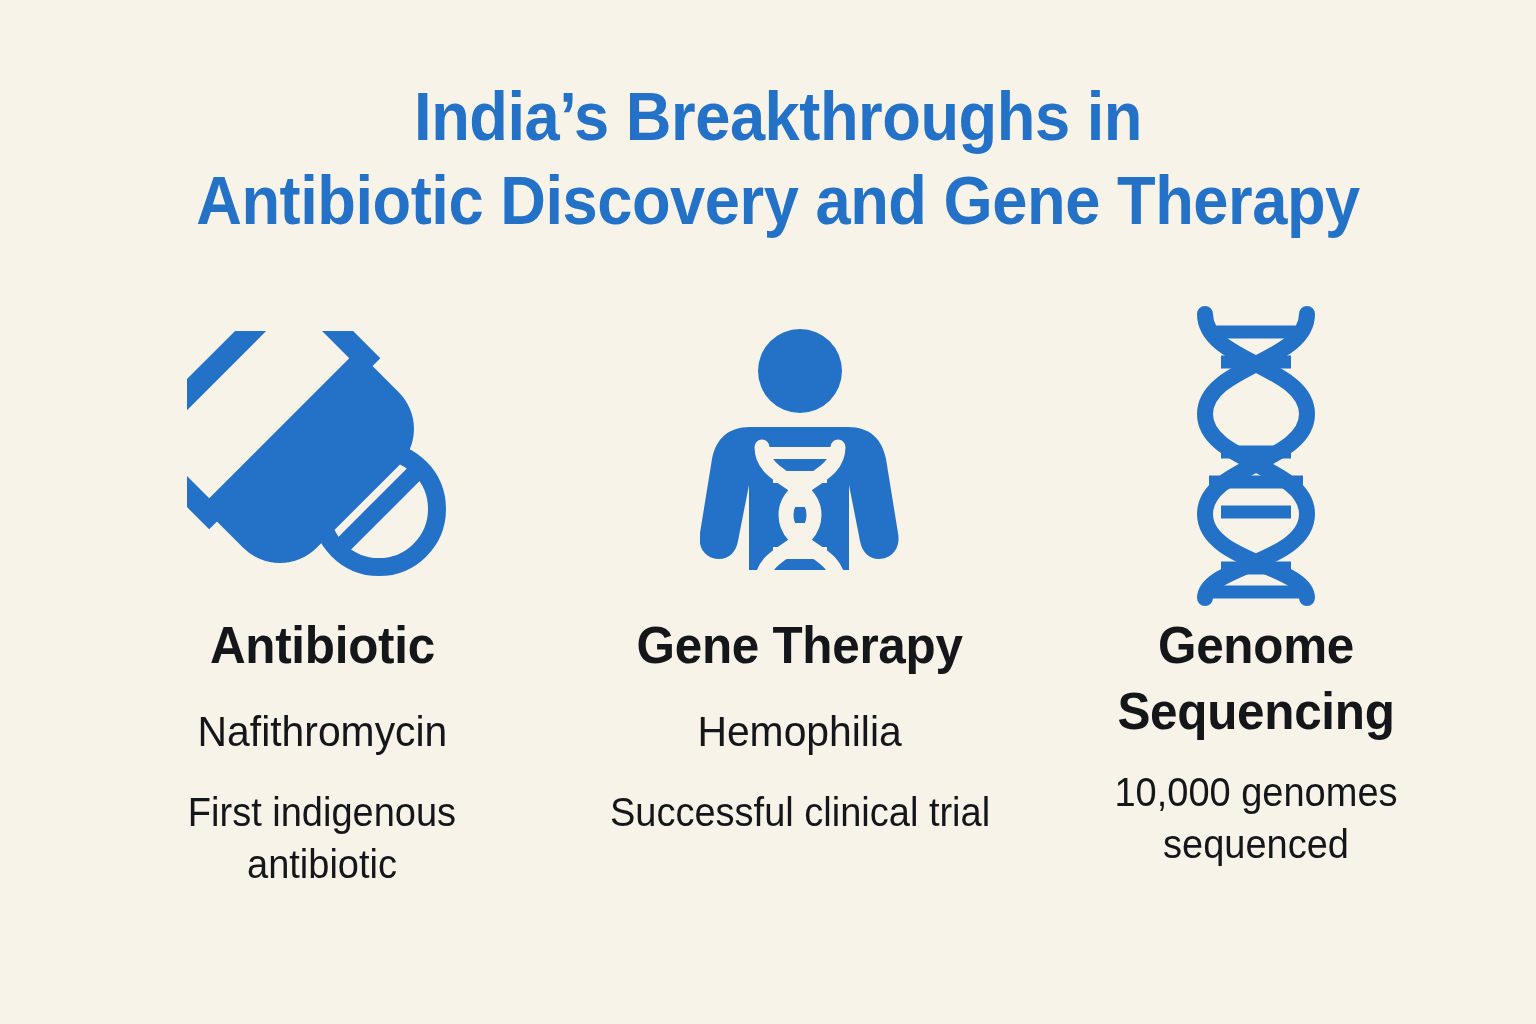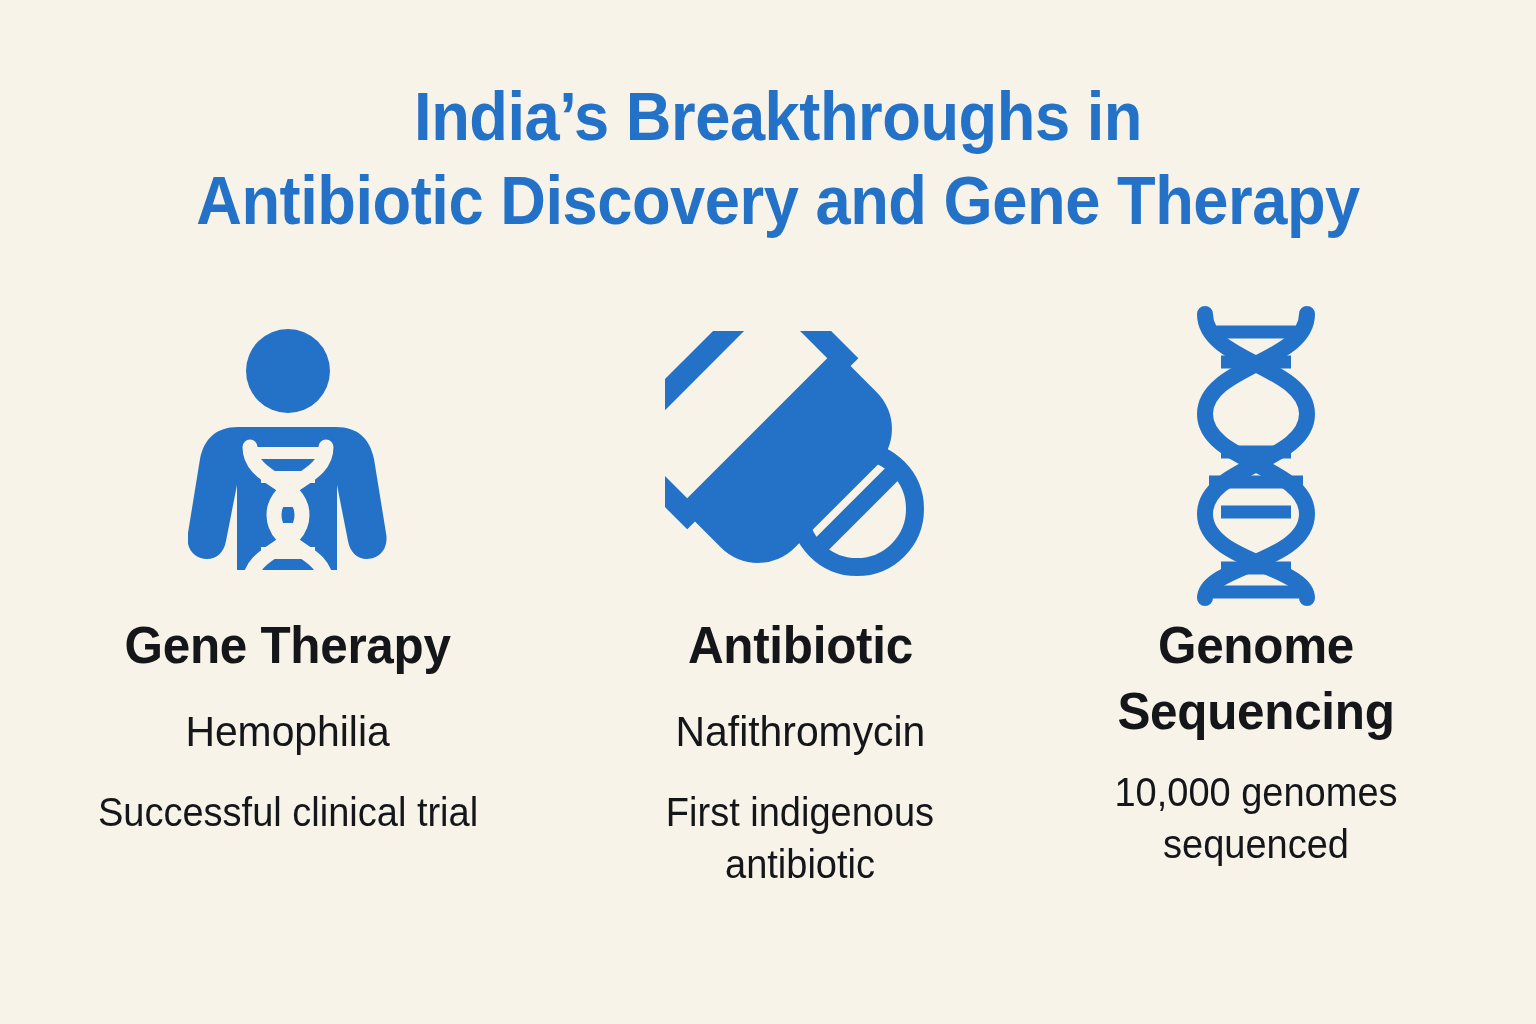--- a/index.html
+++ b/index.html
@@ -115,20 +115,42 @@
 
 <div class="poster">
 
   <div class="title-block">
     <span class="title-line">India’s Breakthroughs in</span>
     <span class="title-line">Antibiotic Discovery and Gene Therapy</span>
   </div>
 
   <div class="columns">
 
+    <div class="column col-1">
+      <div class="icon-wrap">
+        <svg width="270" height="250" viewBox="0 0 270 250" xmlns="http://www.w3.org/2000/svg">
+
+          <g transform="rotate(-45 100 105)">
+
+            <path d="M42 5 h116 a52 52 0 0 1 52 52 v48 h-220 v-48 a52 52 0 0 1 52 -52 z" fill="none" stroke="#2472c8" stroke-width="22"></path>
+
+            <path d="M-10 105 h220 v48 a52 52 0 0 1 -52 52 h-116 a52 52 0 0 1 -52 -52 z" fill="#2472c8"></path>
+          </g>
+
+          <g transform="translate(192 178)">
+            <circle cx="0" cy="0" r="58" fill="none" stroke="#2472c8" stroke-width="18"></circle>
+            <line x1="-38" y1="38" x2="38" y2="-38" stroke="#2472c8" stroke-width="18" stroke-linecap="butt"></line>
+          </g>
+        </svg>
+      </div>
+      <div class="card-title">Antibiotic</div>
+      <div class="card-subtitle">Nafithromycin</div>
+      <div class="card-desc">First indigenous antibiotic</div>
+    </div>
+
     <div class="column col-2">
       <div class="icon-wrap">
         <svg width="200" height="255" viewBox="0 0 200 255" xmlns="http://www.w3.org/2000/svg">
 
           <circle cx="100" cy="42" r="42" fill="#2472c8"></circle>
 
           <path d="M52 98 h96 c22 0 34 12 38 32 l12 74 c3 16 -7 26 -19 26 -10 0 -17 -7 -19 -18 l-11 -56 v85 h-100 v-85 l-11 56 c-2 11 -9 18 -19 18 -12 0 -22 -10 -19 -26 l12 -74 c4 -20 16 -32 38 -32 z" fill="#2472c8"></path>
 
           <g stroke="#f7f3e8" fill="none" stroke-width="15" stroke-linecap="round">
             <path d="M62 118 c0 34 52 34 52 68 s-52 34 -52 68"></path>
@@ -140,42 +162,20 @@
             <line x1="88" y1="172" x2="112" y2="172"></line>
             <line x1="88" y1="200" x2="112" y2="200"></line>
             <line x1="73" y1="224" x2="127" y2="224"></line>
             <line x1="64" y1="248" x2="136" y2="248"></line>
           </g>
         </svg>
       </div>
       <div class="card-title">Gene Therapy</div>
       <div class="card-subtitle">Hemophilia</div>
       <div class="card-desc">Successful clinical trial</div>
-    </div>
-
-    <div class="column col-1">
-      <div class="icon-wrap">
-        <svg width="270" height="250" viewBox="0 0 270 250" xmlns="http://www.w3.org/2000/svg">
-
-          <g transform="rotate(-45 100 105)">
-
-            <path d="M42 5 h116 a52 52 0 0 1 52 52 v48 h-220 v-48 a52 52 0 0 1 52 -52 z" fill="none" stroke="#2472c8" stroke-width="22"></path>
-
-            <path d="M-10 105 h220 v48 a52 52 0 0 1 -52 52 h-116 a52 52 0 0 1 -52 -52 z" fill="#2472c8"></path>
-          </g>
-
-          <g transform="translate(192 178)">
-            <circle cx="0" cy="0" r="58" fill="none" stroke="#2472c8" stroke-width="18"></circle>
-            <line x1="-38" y1="38" x2="38" y2="-38" stroke="#2472c8" stroke-width="18" stroke-linecap="butt"></line>
-          </g>
-        </svg>
-      </div>
-      <div class="card-title">Antibiotic</div>
-      <div class="card-subtitle">Nafithromycin</div>
-      <div class="card-desc">First indigenous antibiotic</div>
     </div>
 
     <div class="column col-3">
       <div class="icon-wrap">
         <svg width="150" height="300" viewBox="0 0 150 300" xmlns="http://www.w3.org/2000/svg">
 
           <g stroke="#2472c8" fill="none" stroke-width="16" stroke-linecap="round">
             <path d="M24 8 c0 48 102 52 102 100 s-102 52 -102 100 s102 52 102 84"></path>
             <path d="M126 8 c0 48 -102 52 -102 100 s102 52 102 100 s-102 52 -102 84"></path>
           </g>

